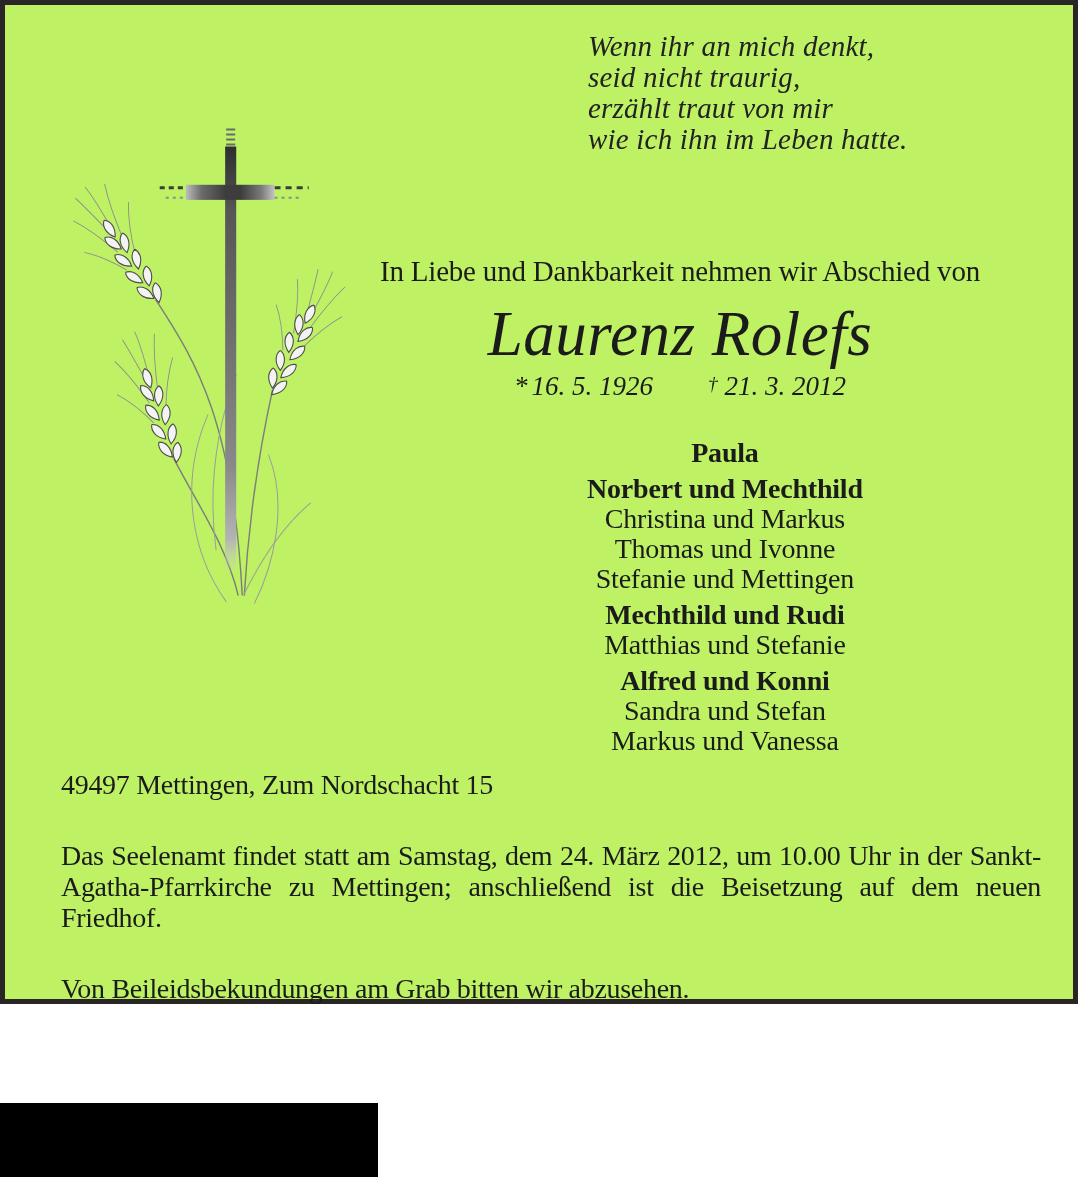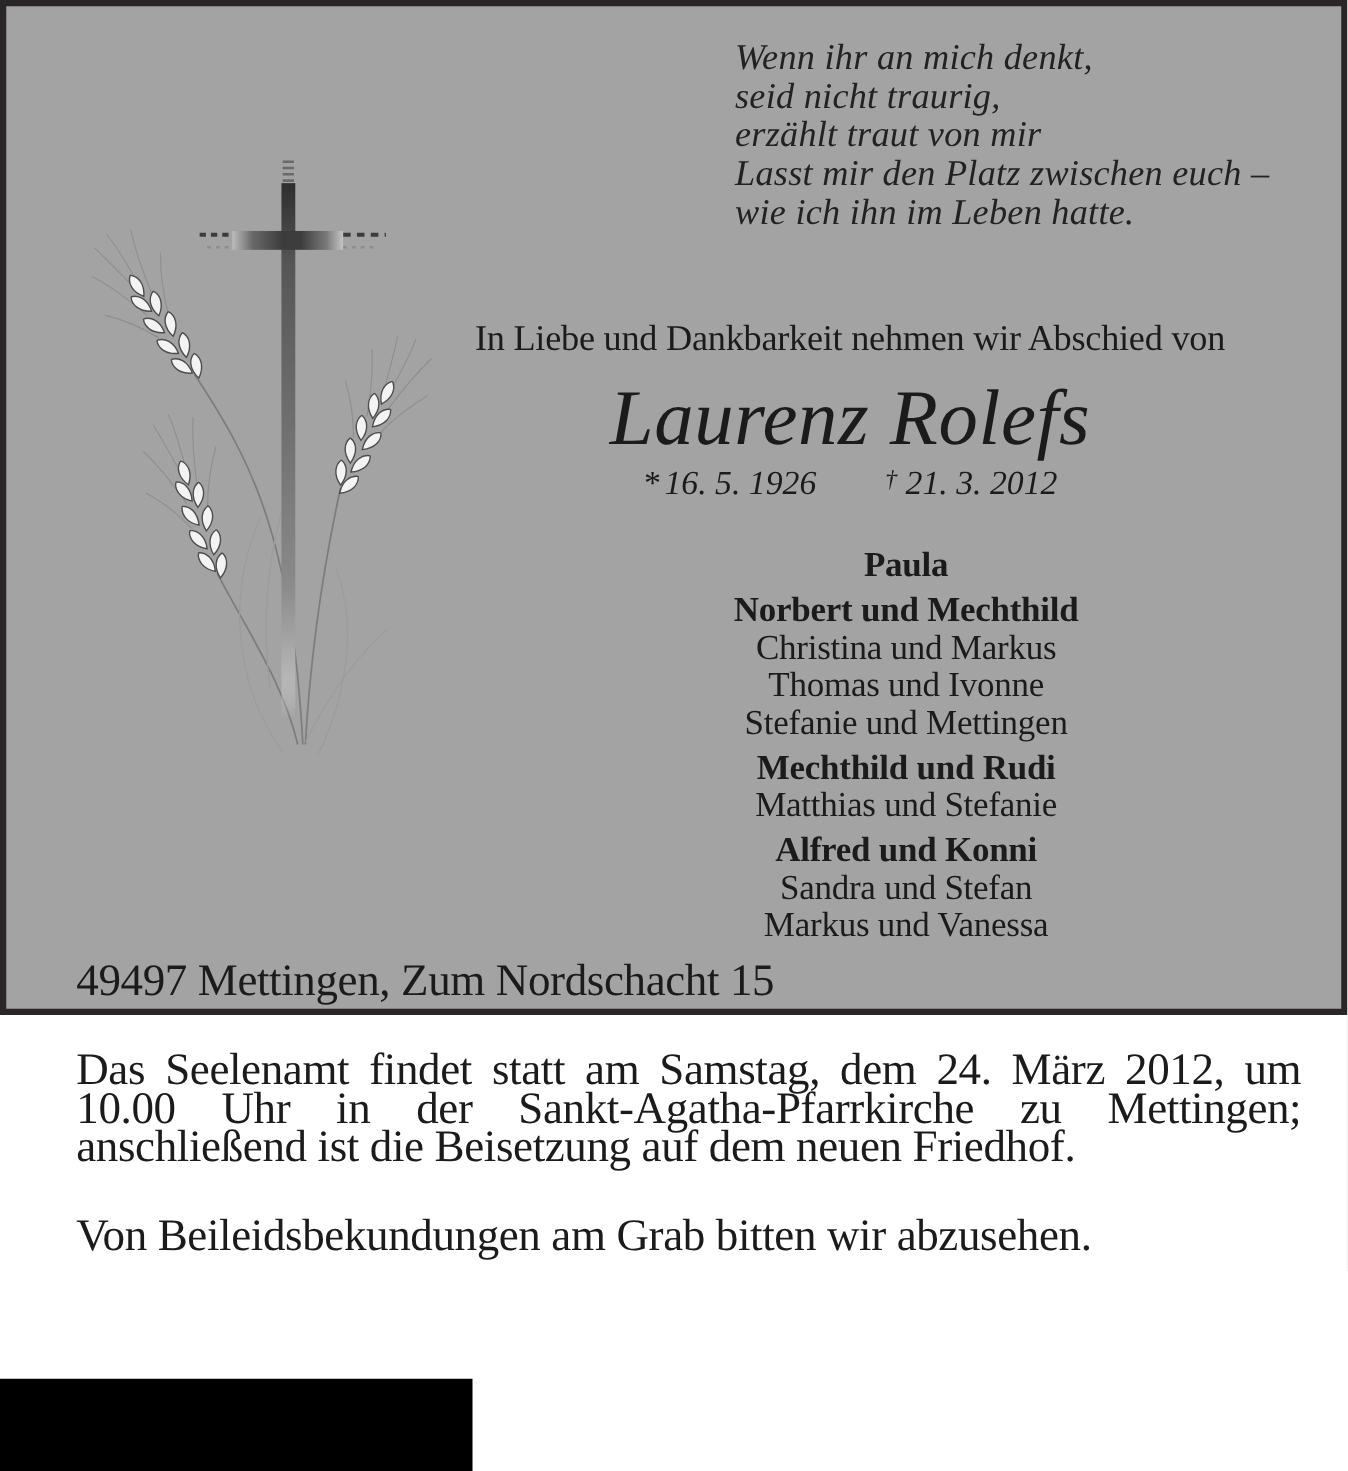--- a/index.html
+++ b/index.html
@@ -10,23 +10,23 @@
     height: 1177px;
     background: #ffffff;
     font-family: "Liberation Serif", serif;
     color: #1b1b1b;
     overflow: hidden;
   }
   .frame {
     position: absolute;
     left: 0; top: 0;
     width: 1078px;
-    height: 812px;
+    height: 1004px;
     border: 5px solid #2a2526;
-    background: #a3a3a3;
+    background: #bef264;
   }
   
   .poem {
     position: absolute;
     left: 583px;
     top: 26px;
     font-style: italic;
     font-size: 29px;
     line-height: 31px;
     letter-spacing: 0.2px;
@@ -86,21 +86,21 @@
   }
   .mourner.bold { font-weight: bold; }
   .mourner.group { margin-top: 6px; }
   .mourners .mourner:first-child { margin-top: 0; }
   
   .bottom-block {
     position: absolute;
     left: 56px;
     top: 764px;
     width: 980px;
-    font-size: 36px;
+    font-size: 28px;
     line-height: 31px;
     letter-spacing: -0.3px;
   }
   .address { margin-bottom: 24px; }
   .par { text-align: justify; margin-top: 40px; }
   .par:nth-of-type(3) { margin-top: 30px; }
   
   .illustration {
     position: absolute;
     left: 52px;
@@ -187,21 +187,20 @@
 
       <use href="#ear" transform="translate(98,176) rotate(-33)"></use>
       <use href="#ear" transform="translate(116,334) rotate(-18)"></use>
       <use href="#ear" transform="translate(214,266) rotate(26)"></use>
     </svg>
 
     <div class="poem">
         <div class="poem-line">Wenn ihr an mich denkt,</div>
         <div class="poem-line">seid nicht traurig,</div>
         <div class="poem-line">erzählt traut von mir</div>
-        <div class="poem-line">Lasst mir den Platz zwischen euch –</div>
         <div class="poem-line">wie ich ihn im Leben hatte.</div>
       </div>
 
     <div class="center-col">
       <div class="intro">In Liebe und Dankbarkeit nehmen wir Abschied von</div>
       <div class="deceased-name">Laurenz Rolefs</div>
       <div class="dates">
         <span class="birth"><span class="ast">*</span><span>16. 5. 1926</span></span><span class="death"><span class="dag">†</span> <span>21. 3. 2012</span></span>
       </div>
     </div>

